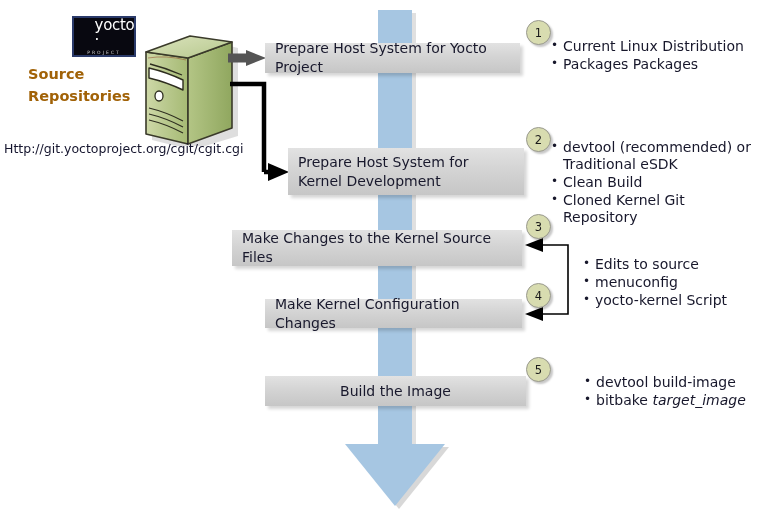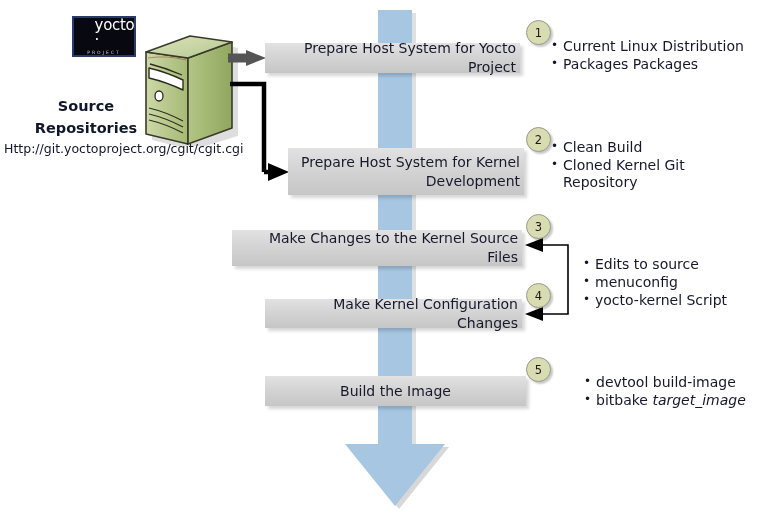--- a/index.html
+++ b/index.html
@@ -90,26 +90,25 @@
   }
 
   
   .server { left: 136px; top: 28px; width: 104px; height: 118px; }
 
   
   .src-label {
     left: 28px;
     top: 63px;
     width: 116px;
-    text-align: center;
+    text-align: left;
     font-weight: bold;
     font-size: 14.5px;
     line-height: 22px;
-    color: #0f172a;
-    margin-top: 32px;
+    color: #a16207;
   }
   .src-url {
     left: 4px;
     top: 141px;
     font-size: 12.5px;
     color: #15152e;
     white-space: nowrap;
   }
 
   
@@ -120,25 +119,25 @@
   }
 
   
   .pbox {
     box-sizing: border-box;
     background: linear-gradient(to bottom, #e2e2e2 0%, #d4d4d4 45%, #c6c6c6 100%);
     box-shadow: 3px 3px 3px rgba(0,0,0,0.16);
     display: flex;
     align-items: center;
     justify-content: center;
-    text-align: right;
+    text-align: left;
     font-size: 14px;
     color: #18182c;
     line-height: 19px;
-    padding: 0 4px;
+    padding: 0 10px;
     z-index: 3;
   }
   #box1 { left: 265px; top: 43px;  width: 255px; height: 30px; }
   #box2 { left: 288px; top: 148px; width: 236px; height: 47px; }
   #box3 { left: 232px; top: 230px; width: 290px; height: 36px; }
   #box4 { left: 265px; top: 299px; width: 257px; height: 29px; }
   #box5 { left: 265px; top: 376px; width: 261px; height: 30px; }
 
   
   .step {
@@ -284,20 +283,21 @@
 
   <div class="abs blist" id="list1">
     <ul>
       <li>Current Linux Distribution</li>
       <li>Packages Packages</li>
     </ul>
   </div>
 
   <div class="abs blist" id="list2">
     <ul>
+      <li>devtool (recommended) or Traditional eSDK</li>
       <li>Clean Build</li>
       <li>Cloned Kernel Git Repository</li>
     </ul>
   </div>
 
   <div class="abs blist" id="list3">
     <ul>
       <li>Edits to source</li>
       <li>menuconfig</li>
       <li>yocto-kernel Script</li>

